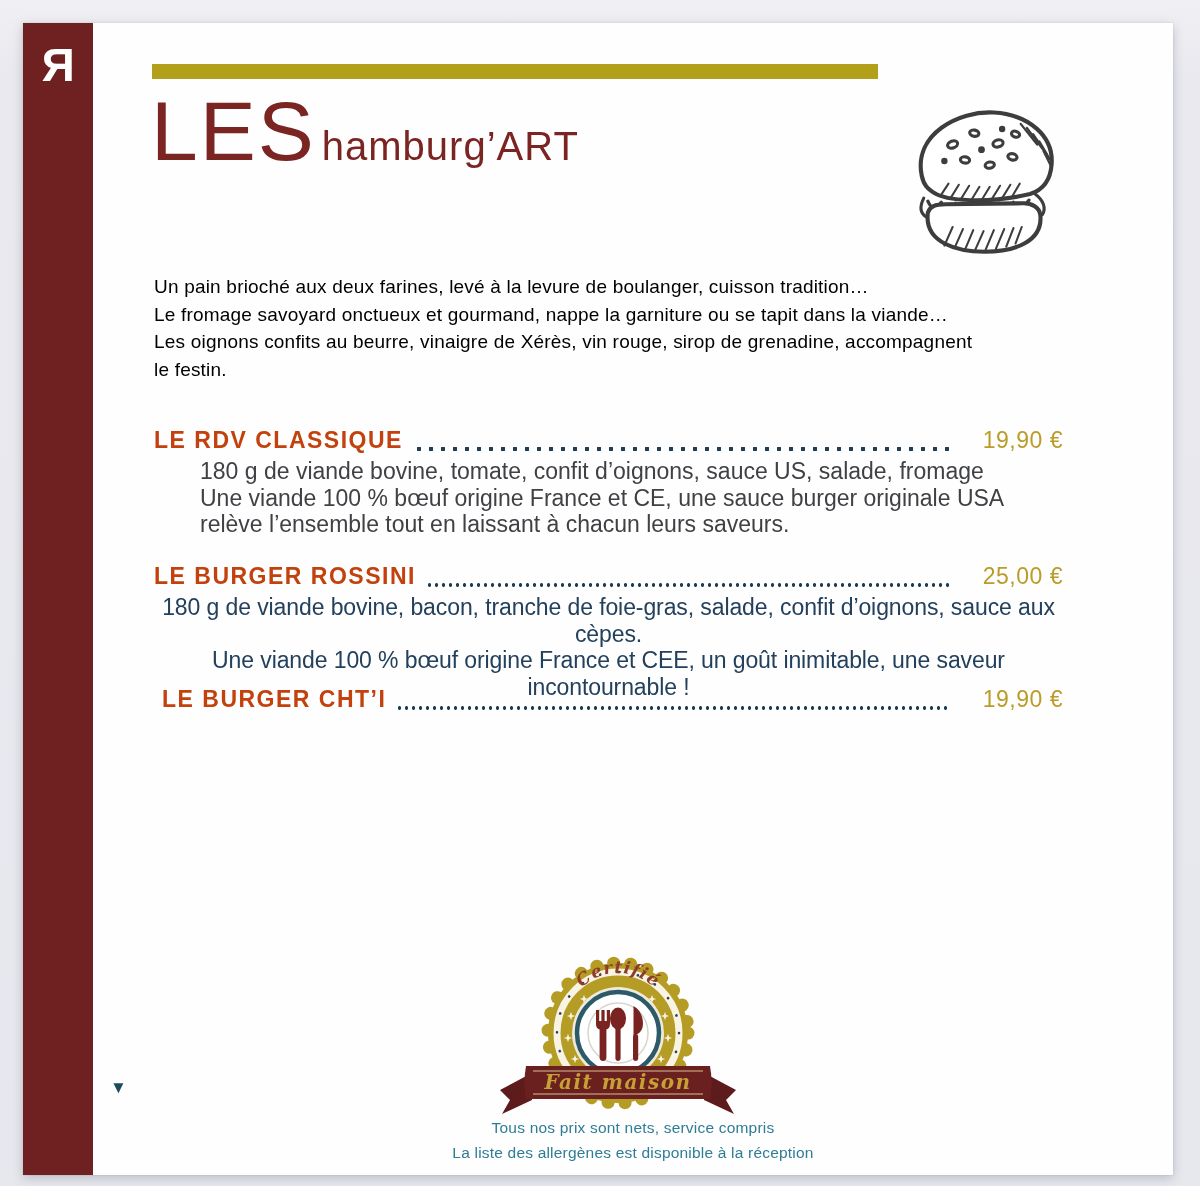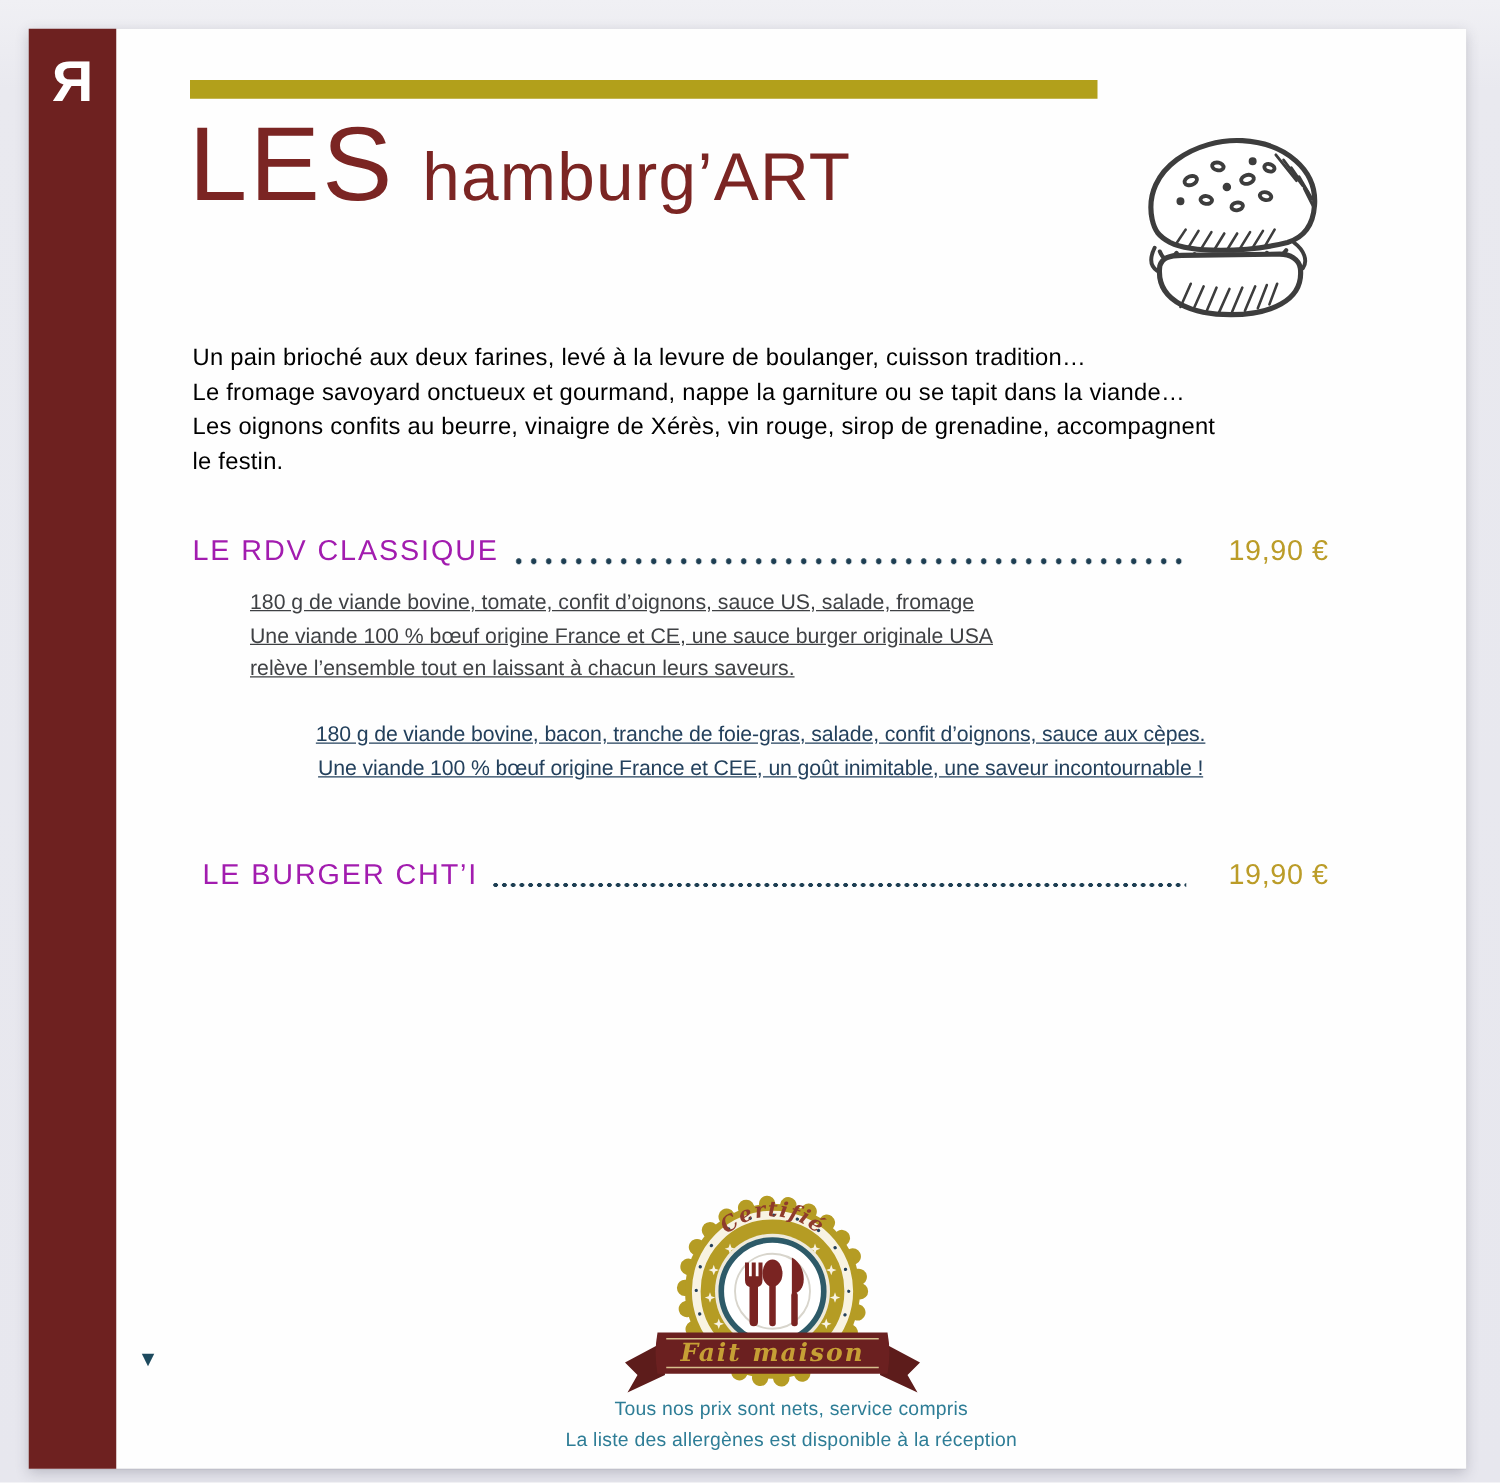--- a/index.html
+++ b/index.html
@@ -24,51 +24,51 @@
   }
   .accent-bar{
     position:absolute;left:129px;top:41px;width:726px;height:15px;
     background:#b2a01b;
   }
   .page-title{
     position:absolute;left:128px;top:58px;
     display:flex;align-items:baseline;color:#7b2523;white-space:nowrap;
   }
   .title-main{font-size:84px;font-weight:400;letter-spacing:2px;line-height:1.2;}
-  .title-sub{font-size:54px;font-weight:500;margin-left:22px;letter-spacing:1px;}
+  .title-sub{font-size:40px;font-weight:500;margin-left:6px;letter-spacing:1px;}
   .burger-illustration{position:absolute;left:876px;top:72px;}
   .intro-text{
     position:absolute;left:131px;top:250px;width:920px;
     font-size:19px;line-height:27.5px;color:#000000;letter-spacing:.2px;
     white-space:pre-line;
   }
   .menu-item{position:absolute;left:131px;width:909px;}
   .item-row{display:flex;align-items:baseline;height:30px;}
   .item-name{
-    color:#a21caf;font-size:23px;font-weight:400;letter-spacing:1.5px;
+    color:#c2410c;font-size:23px;font-weight:700;letter-spacing:1.5px;
     white-space:nowrap;flex:0 0 auto;
   }
   .dotted-leader{
     flex:1 1 auto;height:8px;align-self:flex-end;margin:0 34px 4px 10px;
     background-repeat:repeat-x;background-position:left center;
   }
   .leader-spaced{
     background-image:radial-gradient(circle,#1d3e52 2.1px,rgba(0,0,0,0) 2.5px);
     background-size:12px 8px;
   }
   .leader-dense{
     background-image:radial-gradient(circle,#1d3e52 1.6px,rgba(0,0,0,0) 2px);
     background-size:7px 8px;
   }
   .item-price{
     color:#bb9c28;font-size:23px;font-weight:500;letter-spacing:.5px;
     flex:0 0 auto;white-space:nowrap;
   }
   .item-description{
-    margin-top:12px;font-size:17px;line-height:26.5px;white-space:pre-line;text-decoration:underline;
+    margin-top:1px;font-size:23px;line-height:26.5px;white-space:pre-line;
   }
   .desc-gray{color:#3f4144;padding-left:46px;}
   .desc-navy{color:#23405c;text-align:center;letter-spacing:-.1px;}
   .desc-line{line-height:26.5px;}
   .highlight-blue{color:#2d51c8;}
   .fait-maison-badge{position:absolute;left:477px;top:925px;}
   .scroll-down-icon{
     position:absolute;left:87px;top:1056px;
     color:#1d4a5e;font-size:17px;line-height:17px;cursor:pointer;
   }
@@ -156,20 +156,25 @@
       <span class="item-name">LE RDV CLASSIQUE</span>
       <span class="dotted-leader leader-spaced"></span>
       <span class="item-price">19,90 €</span>
     </div>
     <div class="item-description desc-gray">180 g de viande bovine, tomate, confit d’oignons, sauce US, salade, fromage
 Une viande 100 % bœuf origine France et CE, une sauce burger originale USA
 relève l’ensemble tout en laissant à chacun leurs saveurs.</div>
   </div>
 
   <div class="menu-item" style="top:540px;">
+    <div class="item-row">
+      <span class="item-name">LE BURGER ROSSINI</span>
+      <span class="dotted-leader leader-dense"></span>
+      <span class="item-price">25,00 €</span>
+    </div>
     <div class="item-description desc-navy">180 g de viande bovine, bacon, tranche de foie-gras, salade, confit d’oignons, sauce aux cèpes.
 Une viande 100 % bœuf origine France et CEE, un goût inimitable, une saveur incontournable !</div>
   </div>
 
   <div class="menu-item" style="top:663px;">
     <div class="item-row" style="padding-left:8px;">
       <span class="item-name">LE BURGER CHT’I</span>
       <span class="dotted-leader leader-dense"></span>
       <span class="item-price">19,90 €</span>
     </div>

